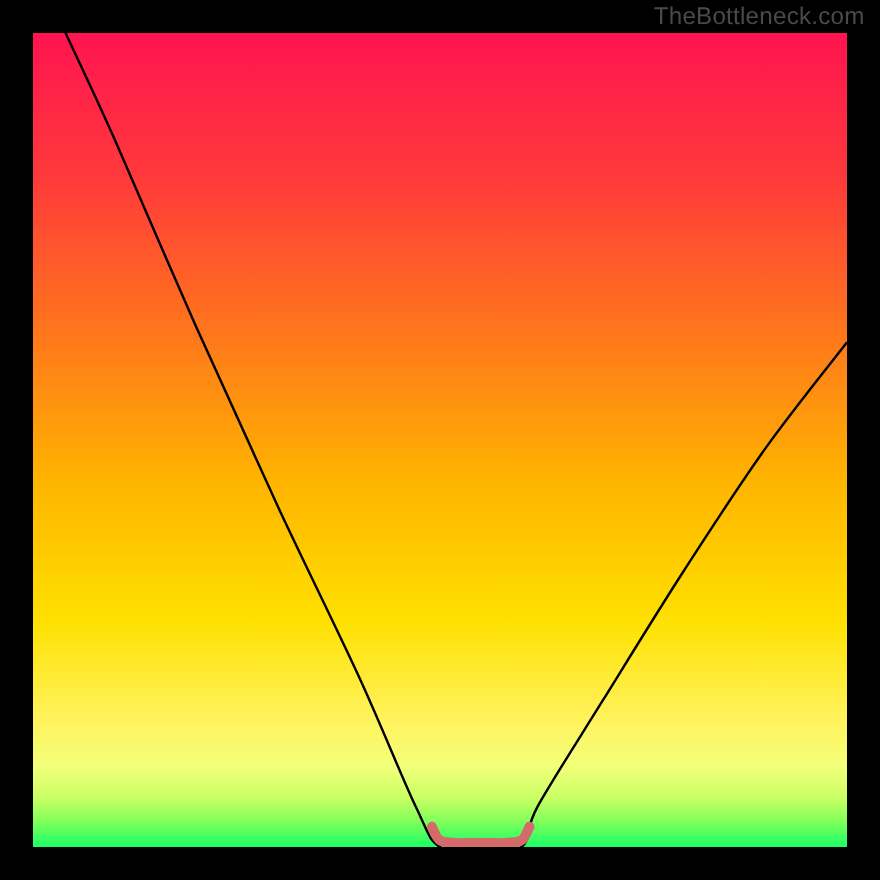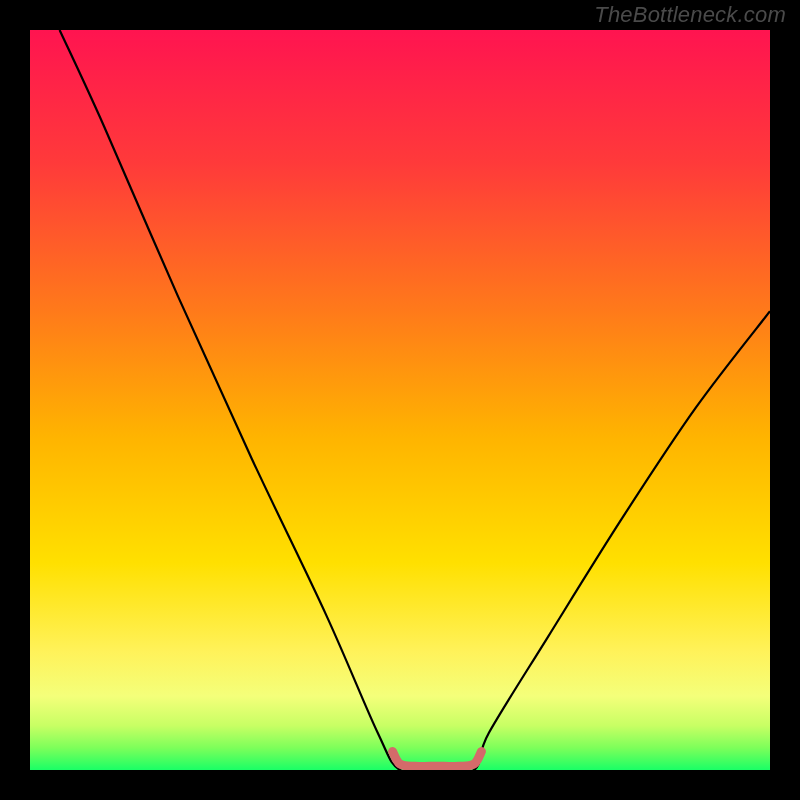--- a/index.html
+++ b/index.html
@@ -18,21 +18,20 @@
   }
   .watermark {
     position: absolute;
     top: 2px;
     right: 14px;
     color: #4a4a4a;
     font-size: 22px;
     font-weight: 400;
     letter-spacing: 0.2px;
     z-index: 10;
-    font-style: italic;
   }
   .plot-area {
     position: absolute;
     left: 30px;
     top: 30px;
     width: 740px;
     height: 740px;
     overflow: hidden;
   }
   .plot-svg-bg, .plot-svg-lines {

